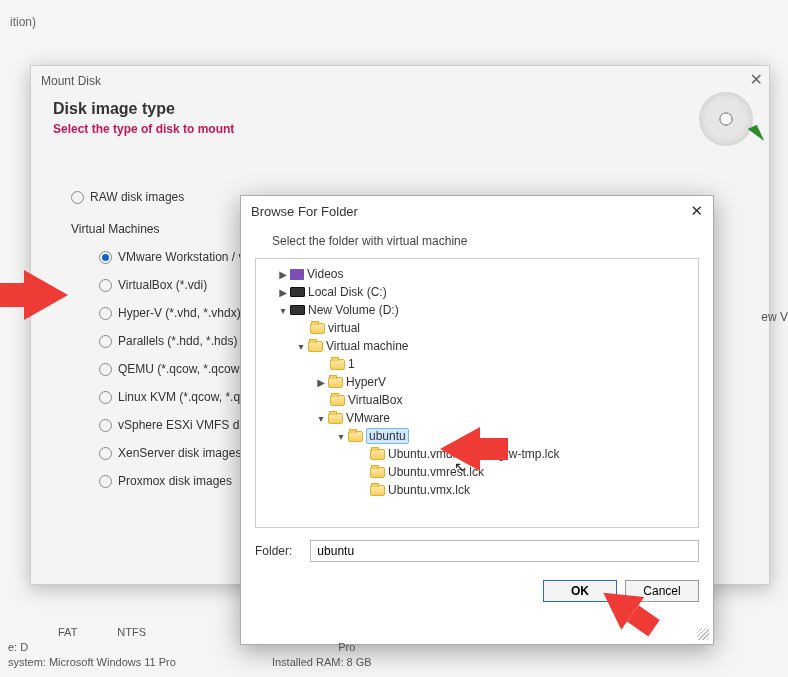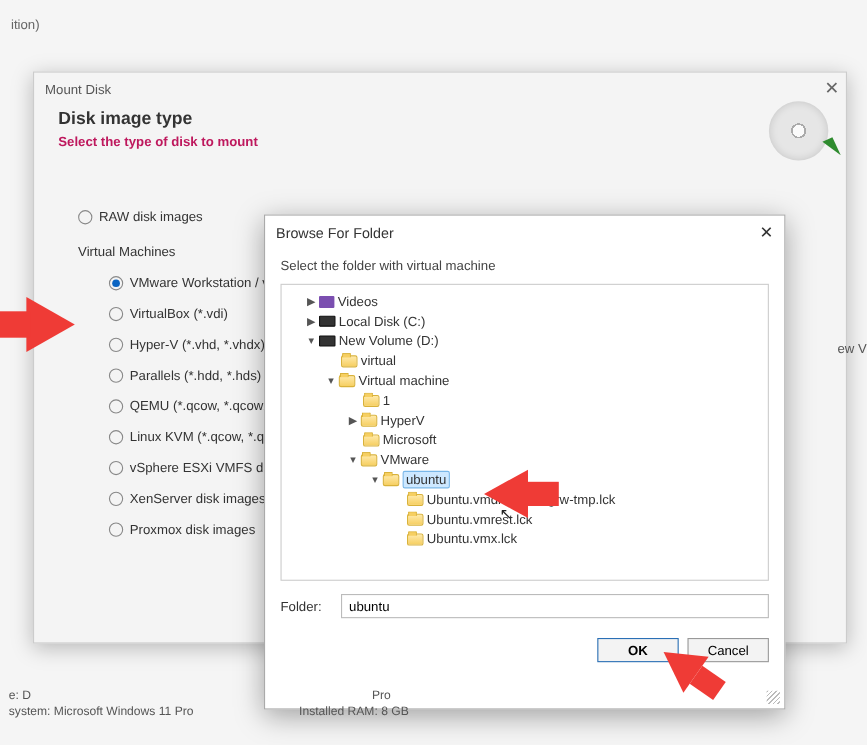--- a/index.html
+++ b/index.html
@@ -31,21 +31,21 @@
   .section-label { margin: 18px 0 6px; color: #333; }
   .indent { margin-left: 28px; }
 
   .browse-dialog {
     position: absolute; left: 240px; top: 195px; width: 474px; height: 450px;
     background: #fff; border: 1px solid #aaa; box-shadow: 0 6px 24px rgba(0,0,0,.35);
     display: flex; flex-direction: column;
   }
   .bd-title { display: flex; align-items: center; justify-content: space-between; padding: 6px 10px; font-size: 13px; }
   .bd-close { font-size: 15px; color: #333; }
-  .bd-prompt { padding: 8px 14px 10px; font-size: 12px; color: #444; }
+  .bd-prompt { padding: 8px 31px 10px; font-size: 12px; color: #444; }
   .tree {
     margin: 0 14px; border: 1px solid #ccc; height: 270px; overflow: auto;
     font-size: 12px; padding: 6px 0; background: #fff;
   }
   .node { display: flex; align-items: center; height: 18px; padding: 1px 0; white-space: nowrap; }
   .tw { width: 14px; text-align: center; color: #555; font-size: 10px; display: inline-block; }
   .ico { width: 16px; height: 14px; display: inline-flex; align-items: center; justify-content: center; margin-right: 3px; }
   .ico.folder { background: linear-gradient(#ffe9a8,#f6cf62); border:1px solid #d9b23a; border-radius:2px; width:15px; height:11px; position:relative; }
   .ico.folder::before { content:""; position:absolute; left:0; top:-3px; width:6px; height:3px; background:#f6cf62; border:1px solid #d9b23a; border-bottom:none; border-radius:1px 1px 0 0;}
   .ico.drive { background:#333; width:15px; height:10px; border-radius:1px; border:1px solid #111; }
@@ -173,21 +173,21 @@
       <span class="ico folder"></span>
       <span>1</span>
     </div>
     <div class="node" style="padding-left:58px">
       <span class="tw">▶</span>
       <span class="ico folder"></span>
       <span>HyperV</span>
     </div>
     <div class="node" style="padding-left:74px">
       <span class="ico folder"></span>
-      <span>Microsoft</span>
+      <span>VirtualBox</span>
     </div>
     <div class="node" style="padding-left:58px">
       <span class="tw">▾</span>
       <span class="ico folder"></span>
       <span>VMware</span>
     </div>
     <div class="node" style="padding-left:78px">
       <span class="tw">▾</span>
       <span class="ico folder"></span>
       <span class="sel-node">ubuntu</span>
@@ -217,20 +217,24 @@
   <div class="grip"></div>
 </div>
 
 <div class="arrow a1"></div>
 <div class="arrow a2"></div>
 <div class="arrow a3"></div>
 <div class="cursor">↖</div>
 
 <div class="status">
   <div class="row">
+    <span style="margin-left:50px">FAT</span>
+    <span>NTFS</span>
+  </div>
+  <div class="row">
     <span>e: D</span>
     <span style="margin-left:270px">Pro</span>
   </div>
   <div class="row">
     <span>system: Microsoft Windows 11 Pro</span>
     <span style="margin-left:56px">Installed RAM: 8 GB</span>
   </div>
 </div>
 
 </body></html>

